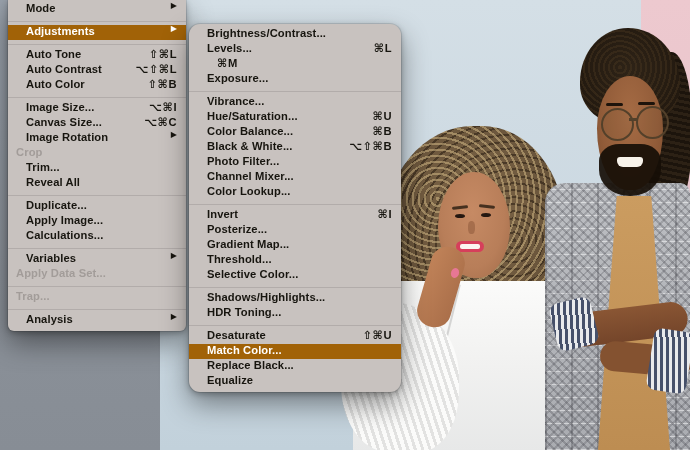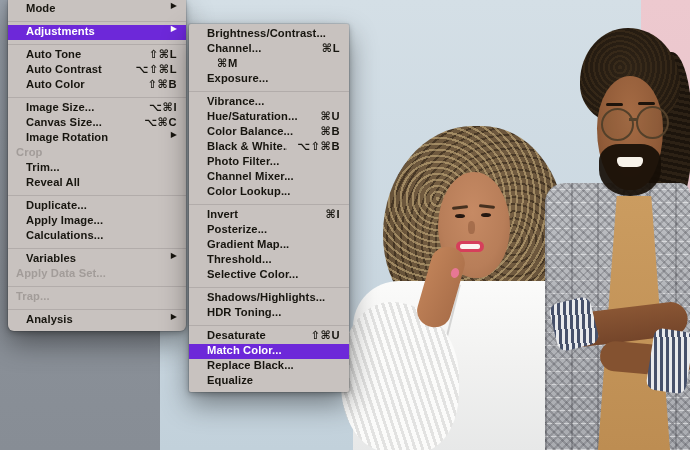--- a/index.html
+++ b/index.html
@@ -76,27 +76,27 @@
   .m-glass.r{left:636px;top:106px;}
   .m-bridge{position:absolute;left:629px;top:118px;width:8px;height:3px;background:#53402a;}
   .m-beard{position:absolute;left:599px;top:144px;width:62px;height:52px;border-radius:34% 34% 52% 52%;background:rgba(22,14,7,.92);}
   .m-smile{position:absolute;left:617px;top:157px;width:26px;height:10px;background:#f7f2ea;border-radius:3px 3px 6px 6px;}
 
   
   .menu{position:absolute;background:#c8c2bf;color:#17150f;
         font-size:11.2px;font-weight:bold;letter-spacing:.1px;
         box-shadow:0 12px 28px rgba(0,0,0,.42),0 2px 6px rgba(0,0,0,.28),0 0 0 1px rgba(0,0,0,.10);}
   .menu-image{left:8px;top:0;width:178px;padding-top:2px;padding-bottom:3px;border-radius:0 0 6px 6px;}
-  .menu-adj{left:189px;top:24px;width:160px;padding-top:3px;padding-bottom:3px;border-radius:2px;}
+  .menu-adj{left:189px;top:24px;width:212px;padding-top:3px;padding-bottom:3px;border-radius:11px;}
   .mi{height:15px;display:flex;align-items:flex-start;padding:0 9px 0 18px;white-space:nowrap;}
   .menu-image .mi{height:15px;}
   .mi .lbl{flex:1;overflow:hidden;}
   .mi .sc{margin-left:10px;letter-spacing:.5px;}
   .mi .arr{margin-left:10px;font-size:8px;line-height:1;}
-  .mi.sel{background:#6d28d9;color:#fff;}
+  .mi.sel{background:#a16207;color:#fff;}
   .mi.dis{color:#a29c99;padding-left:8px;}
   .msep{height:8px;display:flex;align-items:center;}
   .msep::before{content:"";width:100%;height:1px;background:#b2acaa;}
 </style>
 </head>
 <body>
 
 <div class="stage">
 
   <div class="photo">
@@ -214,21 +214,21 @@
         <span class="lbl">Analysis</span>
         <span class="arr">▶</span>
       </div>
   </div>
 
   <div class="menu menu-adj">
     <div class="mi">
         <span class="lbl">Brightness/Contrast...</span>
       </div>
     <div class="mi">
-        <span class="lbl">Channel...</span>
+        <span class="lbl">Levels...</span>
         <span class="sc">⌘L</span>
       </div>
     <div class="mi">
         <span class="sc">⌘M</span>
       </div>
     <div class="mi">
         <span class="lbl">Exposure...</span>
       </div>
     <div class="msep"></div>
     <div class="mi">

